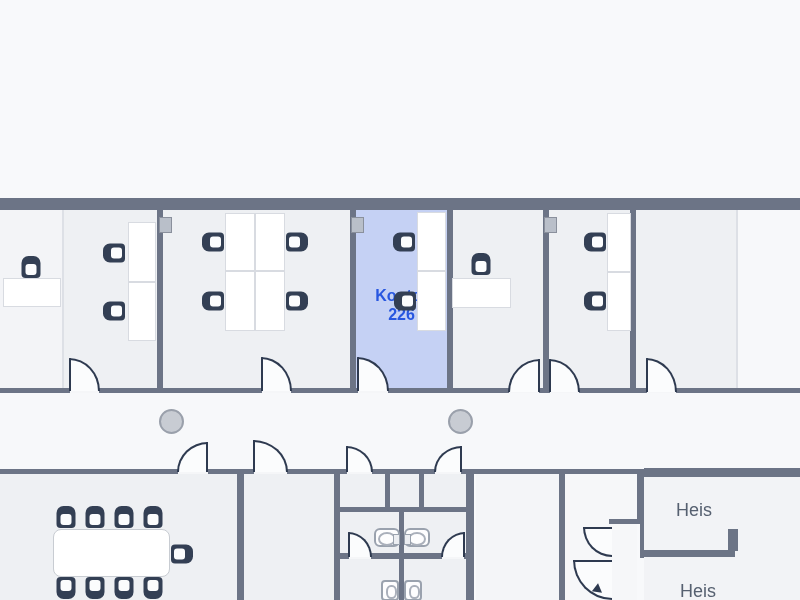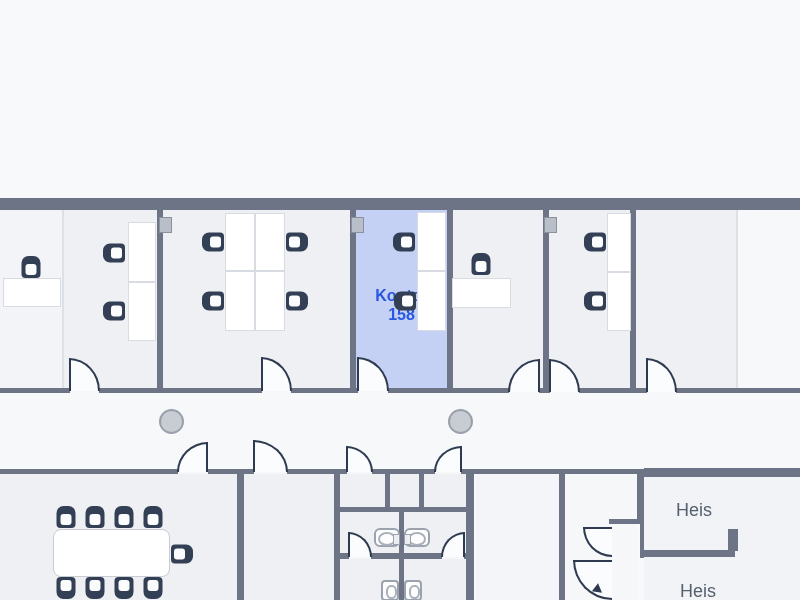--- a/index.html
+++ b/index.html
@@ -29,21 +29,21 @@
   .heis{position:absolute;z-index:8;color:#566070;font-size:18px;width:100px;text-align:center;}
   .heis1{left:644px;top:500px;}
   .heis2{left:648px;top:581px;}
 </style>
 </head>
 <body>
 
 <div id="plan">
   <div class="kontor-label">
     <span>Kontor</span>
-    <span>158</span>
+    <span>226</span>
   </div>
   <div class="heis heis1">Heis</div>
   <div class="heis heis2">Heis</div>
 <div class="fill" style="left: 0px; top: 210px; width: 62px; height: 178px; background: rgb(243, 244, 247);"></div>
     <div class="fill" style="left: 64px; top: 210px; width: 93px; height: 178px; background: rgb(238, 240, 243);"></div>
     <div class="fill" style="left: 163px; top: 210px; width: 187px; height: 178px; background: rgb(238, 240, 243);"></div>
     <div class="fill" style="left: 356px; top: 210px; width: 91px; height: 178px; background: rgb(197, 209, 244);"></div>
     <div class="fill" style="left: 453px; top: 210px; width: 90px; height: 178px; background: rgb(238, 240, 243);"></div>
     <div class="fill" style="left: 549px; top: 210px; width: 81px; height: 178px; background: rgb(238, 240, 243);"></div>
     <div class="fill" style="left: 636px; top: 210px; width: 100px; height: 178px; background: rgb(238, 240, 243);"></div>

